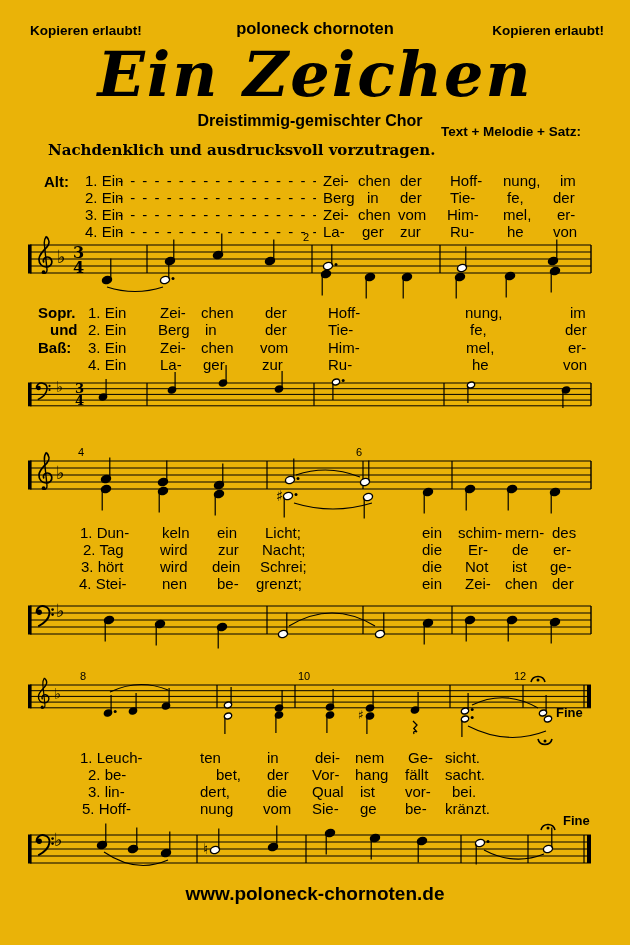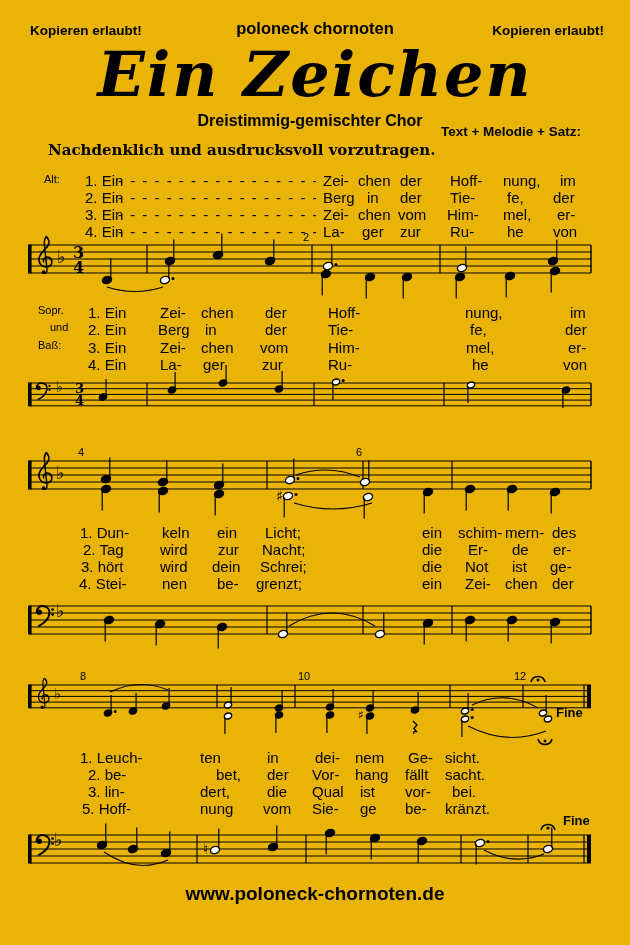--- a/index.html
+++ b/index.html
@@ -6,21 +6,21 @@
   #page{position:relative;width:630px;height:945px;background:#eab308;margin:0 auto;
         font-family:"Liberation Sans",sans-serif;color:#000;overflow:hidden;}
   .abs{position:absolute;white-space:nowrap;}
   .hdr-side{font-size:13.5px;font-weight:700;}
   .hdr-brand{left:0;right:0;text-align:center;font-size:16.5px;font-weight:700;}
   .title{left:0;right:0;top:38px;text-align:center;
          font-family:"DejaVu Serif",serif;font-style:italic;font-weight:700;font-size:62px;letter-spacing:2px;}
   .subtitle{left:0;right:10px;top:112px;text-align:center;font-size:16px;font-weight:700;}
   .credit{left:433px;top:118px;width:156px;text-align:center;font-size:13.5px;font-weight:700;line-height:16px;margin-top:6px;}
   .tempo{left:48px;top:141px;font-family:"DejaVu Serif",serif;font-weight:700;font-size:15px;}
-  .voice-label{font-weight:400;font-size:11px;}
+  .voice-label{font-weight:700;font-size:15px;}
   .lyric{font-size:15px;}
   .dashrun{display:inline-block;overflow:hidden;vertical-align:middle;letter-spacing:1.5px;}
   .footer{left:0;right:0;top:883px;text-align:center;font-size:19px;font-weight:700;}
   svg#score-svg{position:absolute;left:0;top:0;}
 </style>
 </head>
 <body>
 
 <div id="page">
 

